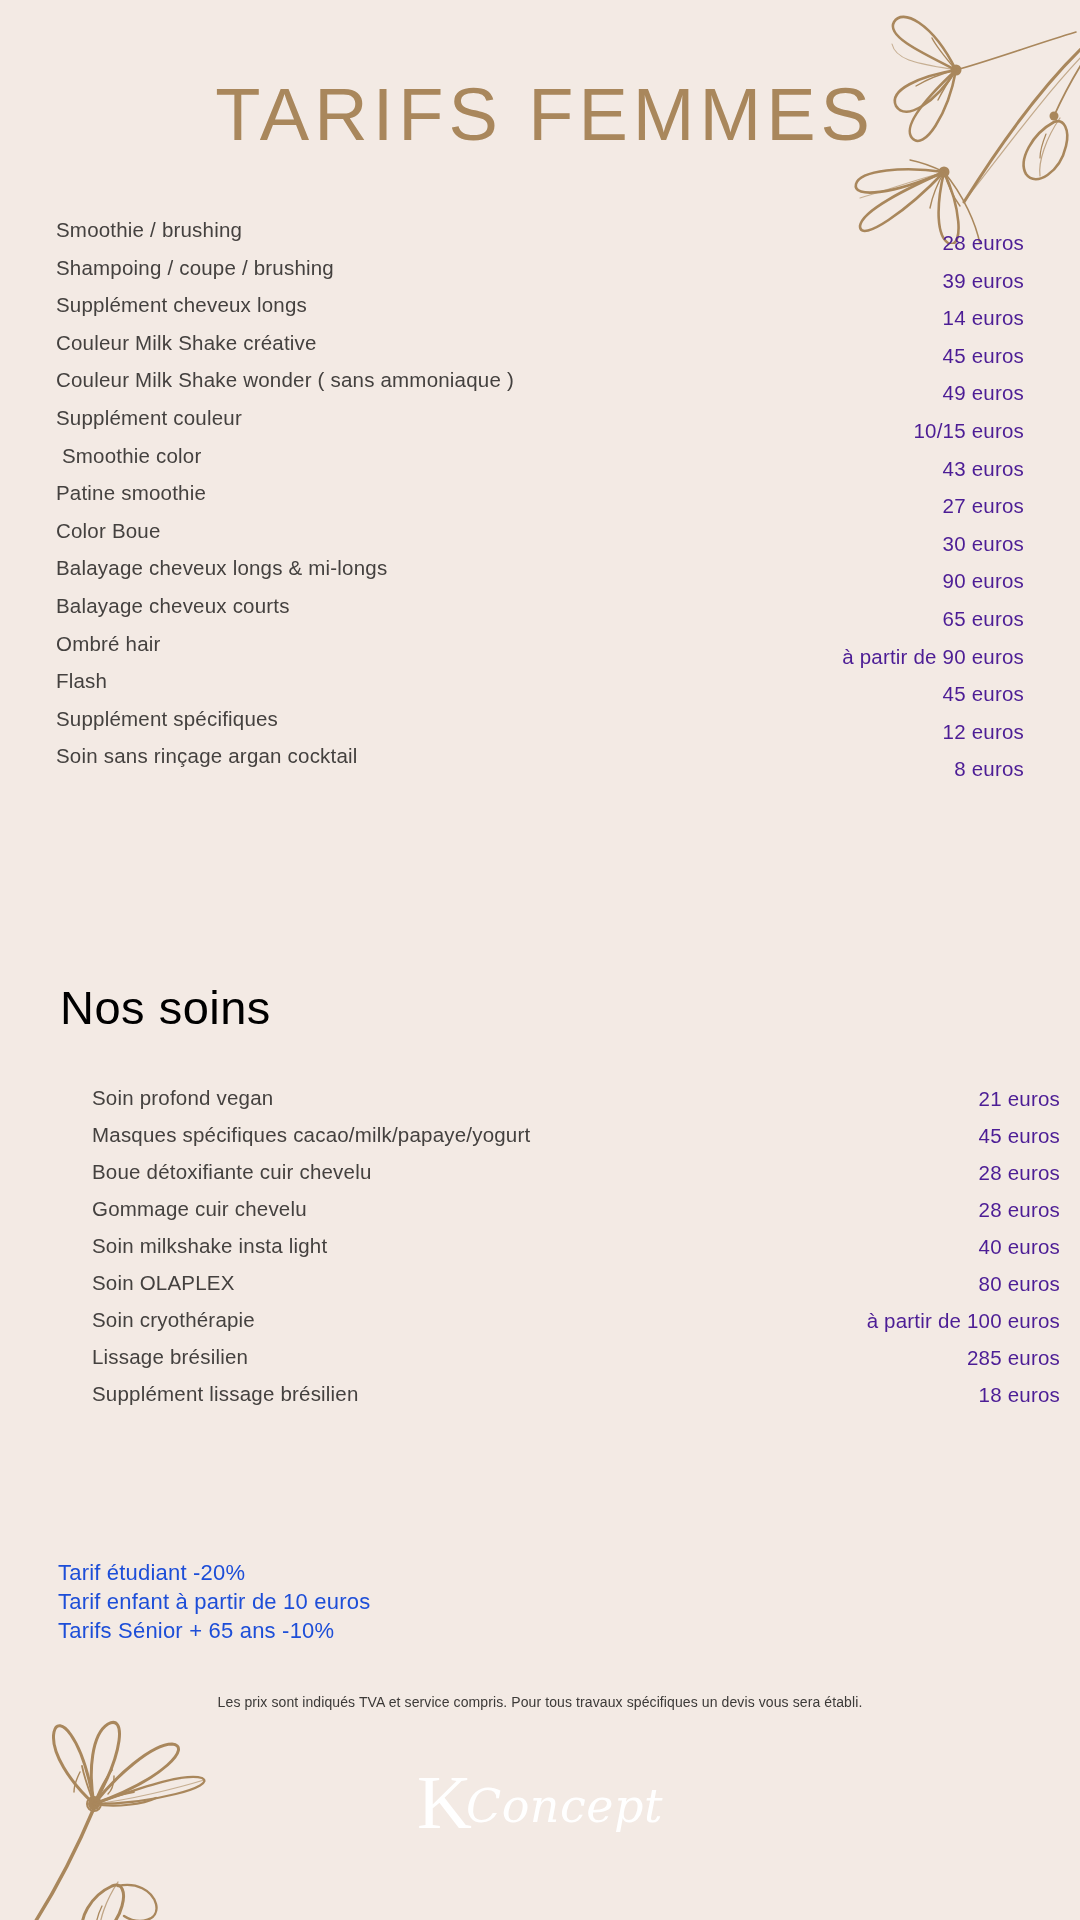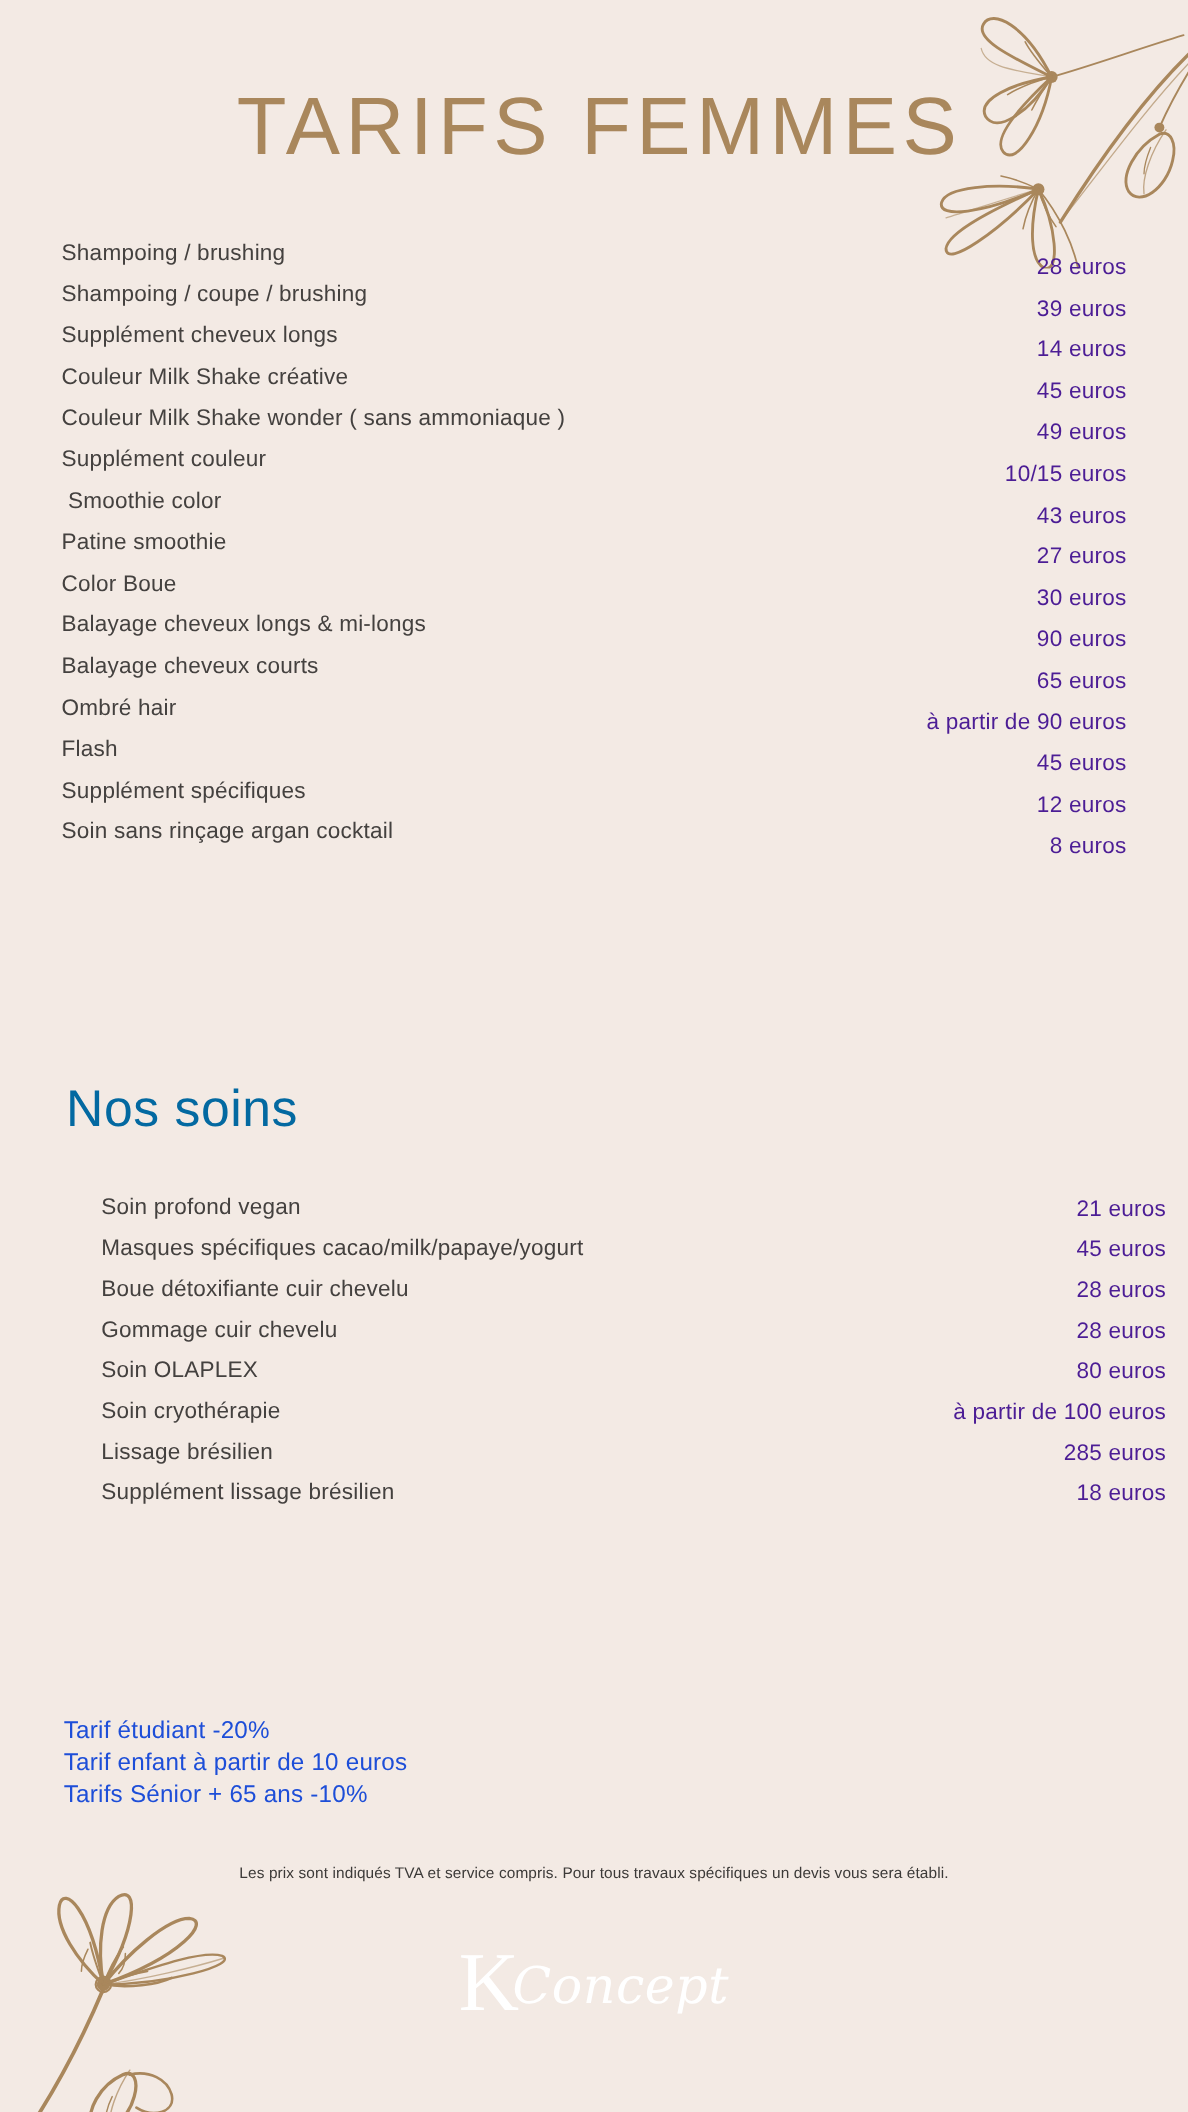--- a/index.html
+++ b/index.html
@@ -102,21 +102,21 @@
     top: 1px;
   }
 
   
   .section-heading {
     position: absolute;
     left: 60px;
     top: 984px;
     font-size: 47px;
     font-weight: 400;
-    color: #0369a1;
+    color: #000000;
     letter-spacing: 0.5px;
     line-height: 1;
     margin: 0;
   }
 
   
   .notes {
     position: absolute;
     left: 58px;
     top: 1558px;
@@ -209,21 +209,21 @@
       <path d="M382 140 C 378 150, 376 158, 376 164" stroke-width="1.2"></path>
     </svg>
   </div>
 
   <div class="title-wrap">
     <h1 class="title">TARIFS FEMMES</h1>
   </div>
 
   <div class="list list-women">
     <div class="row">
-      <span class="label">Shampoing / brushing</span>
+      <span class="label">Smoothie / brushing</span>
       <span class="price">28 euros</span>
     </div>
     <div class="row">
       <span class="label">Shampoing / coupe / brushing</span>
       <span class="price">39 euros</span>
     </div>
     <div class="row">
       <span class="label">Supplément cheveux longs</span>
       <span class="price">14 euros</span>
     </div>
@@ -288,20 +288,24 @@
       <span class="label">Masques spécifiques cacao/milk/papaye/yogurt</span>
       <span class="price">45 euros</span>
     </div>
     <div class="row row-soins">
       <span class="label">Boue détoxifiante cuir chevelu</span>
       <span class="price">28 euros</span>
     </div>
     <div class="row row-soins">
       <span class="label">Gommage cuir chevelu</span>
       <span class="price">28 euros</span>
+    </div>
+    <div class="row row-soins">
+      <span class="label">Soin milkshake insta light</span>
+      <span class="price">40 euros</span>
     </div>
     <div class="row row-soins">
       <span class="label">Soin OLAPLEX</span>
       <span class="price">80 euros</span>
     </div>
     <div class="row row-soins">
       <span class="label">Soin cryothérapie</span>
       <span class="price">à partir de 100 euros</span>
     </div>
     <div class="row row-soins">

